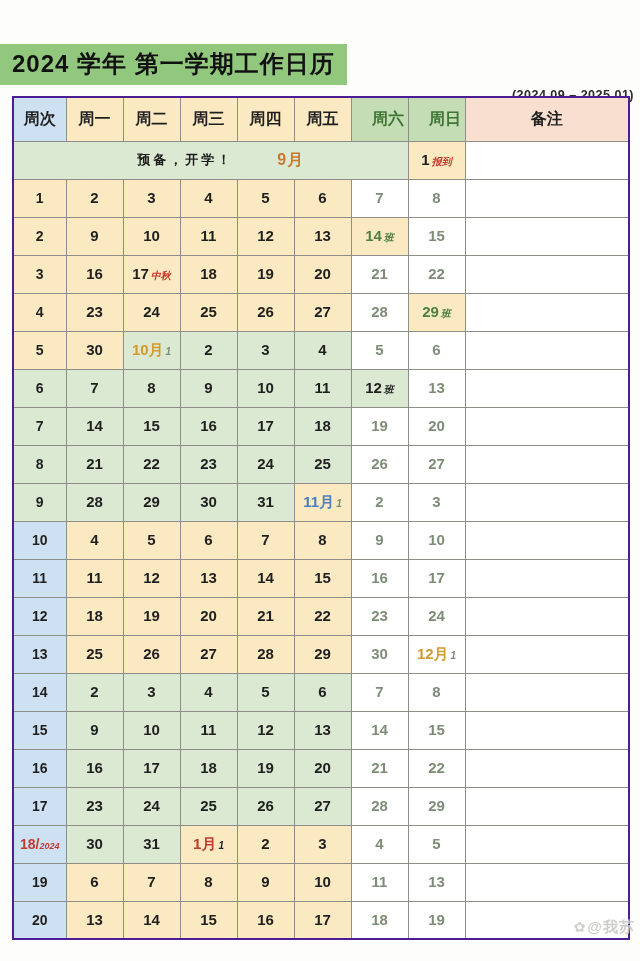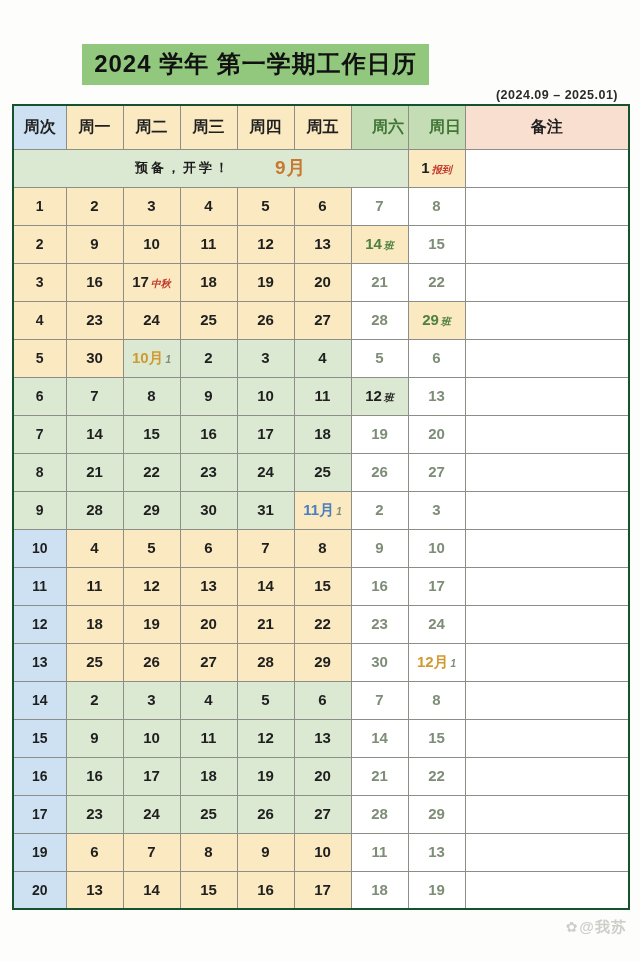--- a/index.html
+++ b/index.html
@@ -2,34 +2,34 @@
 <html style="--title_bg: #92C87E; --cell_yellow: #FAE9C1; --cell_green: #DBE9D2; --cell_blue: #CEE1F2; --cell_pink: #F9DFD0; --cell_white: #FFFFFF; --header_green: #C5DDB4; --border: #8E8E88; --text_dark: #1F1F1F; --text_weekend: #7E8D77; --text_red: #C23A2B; --text_gold: #D19A31; --text_blue: #4A7EBC; --text_green: #4E8040; --text_month: #C9782E; --header_weekend_text: #3F7535; --watermark_gray: #C9C9C4;"><head>
 <meta charset="utf-8">
 <style>
   html,body{margin:0;padding:0;}
   body{
     width:640px;height:961px;position:relative;overflow:hidden;
     background:#fdfdfc;
     font-family:"Liberation Sans","DejaVu Sans",sans-serif;
     -webkit-font-smoothing:antialiased;
   }
-  .title-wrap{position:absolute;top:44px;left:0;width:511px;text-align:center;}
+  .title-wrap{position:absolute;top:44px;left:0;width:511px;}
   .title{
     display:inline-block;background:var(--title_bg);
     color:#111;font-size:24px;font-weight:bold;letter-spacing:1px;
     padding:6px 12px;line-height:1.2;
   }
   .date-range{
-    position:absolute;top:88px;right:22px;
+    position:absolute;top:88px;right:6px;
     font-size:12.5px;color:#2b2b2b;font-weight:bold;letter-spacing:0.5px;
   }
   table{
-    position:absolute;left:12px;top:104px;width:616px;
+    position:absolute;left:12px;top:96px;width:616px;
     border-collapse:collapse;table-layout:fixed;
-    border:2px solid #14532d;
+    border:2px solid #4c1d95;
   }
   th,td{
     border:1px solid var(--border);
     padding:0;text-align:center;vertical-align:middle;overflow:hidden;
     white-space:nowrap;
   }
   thead tr{height:44px;}
   tbody tr{height:38px;}
   th{font-size:16px;font-weight:bold;color:var(--text_dark);}
   .main{font-size:15px;font-weight:bold;}
@@ -44,23 +44,23 @@
   .bg-p{background:var(--cell_pink);text-align:center;}
   .c-dark{color:var(--text_dark);}
   .c-wk{color:var(--text_weekend);}
   .c-red{color:var(--text_red);}
   .c-gold{color:var(--text_gold);margin-top:35px;}
   .c-blu{color:var(--text_blue);}
   .c-grn{color:var(--text_green);}
   .c-hgrn{color:var(--header_weekend_text);}
   .month-flex{display:flex;align-items:center;justify-content:center;margin-left:20px;}
   .m-label{font-size:13px;font-weight:bold;color:#1c1c1c;letter-spacing:3px;margin-right:44px;}
-  .m-month{font-size:19px;font-weight:bold;color:var(--text_month);letter-spacing:1px;}
+  .m-month{font-size:16px;font-weight:bold;color:var(--text_month);letter-spacing:1px;}
   .watermark{
-    position:absolute;top:918px;right:13px;
+    position:absolute;top:918px;right:5px;
     color:var(--watermark_gray);font-size:15px;font-weight:bold;letter-spacing:1px;
     opacity:0.9;
   }
   .watermark .wicon{font-size:14px;margin-right:1px;}
 </style>
 </head>
 <body>
 
 <div class="title-wrap">
   <span class="title">2024 学年 第一学期工作日历</span>
@@ -285,20 +285,31 @@
         <td class="bg-g"><span class="main c-dark">23</span></td>
         <td class="bg-g"><span class="main c-dark">24</span></td>
         <td class="bg-g"><span class="main c-dark">25</span></td>
         <td class="bg-g"><span class="main c-dark">26</span></td>
         <td class="bg-g"><span class="main c-dark">27</span></td>
         <td class="bg-w"><span class="main c-wk">28</span></td>
         <td class="bg-w"><span class="main c-wk">29</span></td>
         <td class="bg-w"></td>
       </tr>
       <tr>
+        <td class="week bg-b"><span class="main c-red">18/</span><span class="sub c-red">2024</span></td>
+        <td class="bg-g"><span class="main c-dark">30</span></td>
+        <td class="bg-g"><span class="main c-dark">31</span></td>
+        <td class="bg-y"><span class="main c-red">1月</span><span class="sub c-dark">1</span></td>
+        <td class="bg-y"><span class="main c-dark">2</span></td>
+        <td class="bg-y"><span class="main c-dark">3</span></td>
+        <td class="bg-w"><span class="main c-wk">4</span></td>
+        <td class="bg-w"><span class="main c-wk">5</span></td>
+        <td class="bg-w"></td>
+      </tr>
+      <tr>
         <td class="week bg-b"><span class="main c-dark">19</span></td>
         <td class="bg-y"><span class="main c-dark">6</span></td>
         <td class="bg-y"><span class="main c-dark">7</span></td>
         <td class="bg-y"><span class="main c-dark">8</span></td>
         <td class="bg-y"><span class="main c-dark">9</span></td>
         <td class="bg-y"><span class="main c-dark">10</span></td>
         <td class="bg-w"><span class="main c-wk">11</span></td>
         <td class="bg-w"><span class="main c-wk">13</span></td>
         <td class="bg-w"></td>
       </tr>

